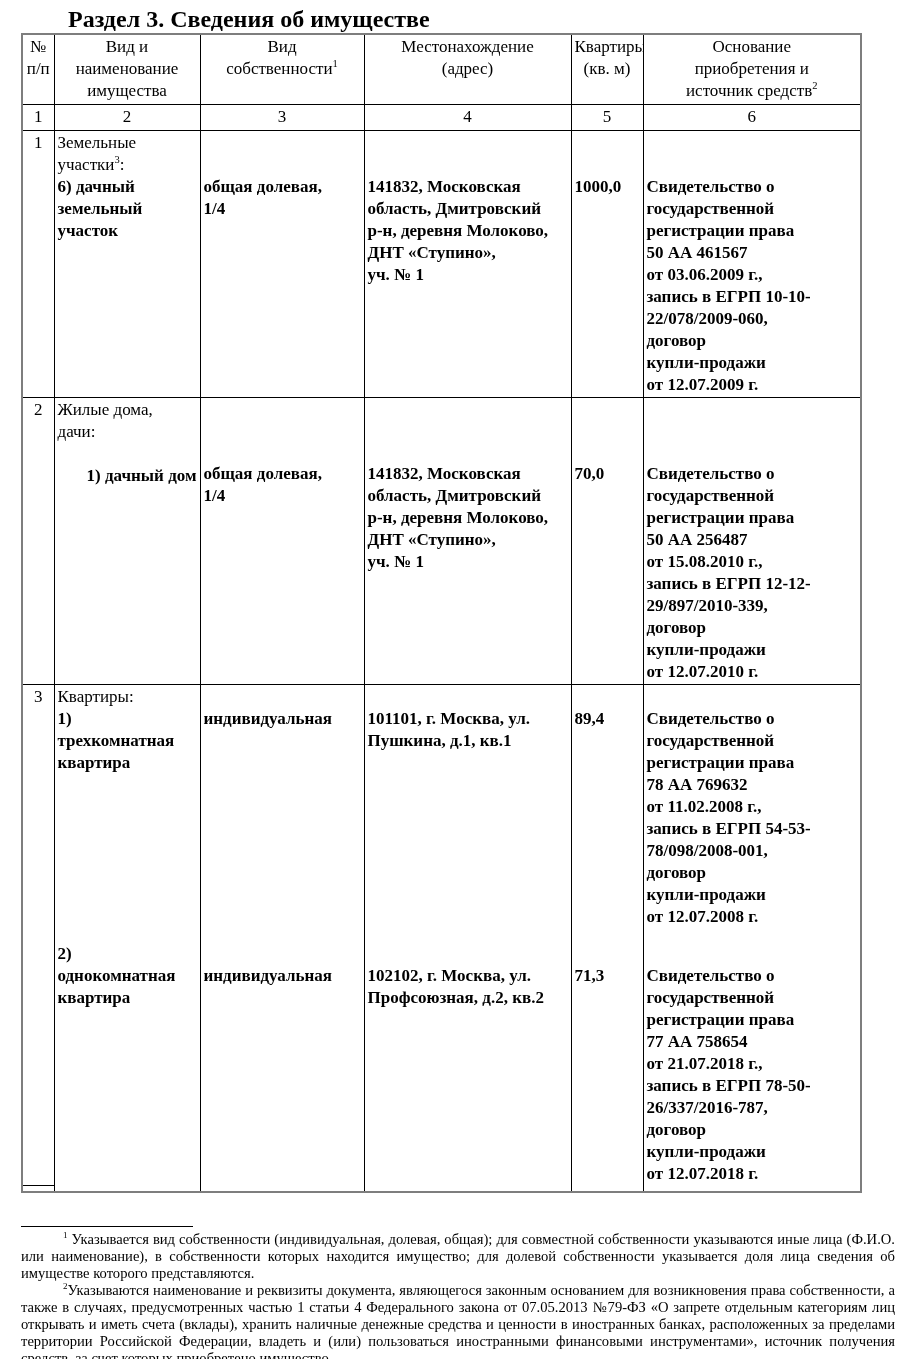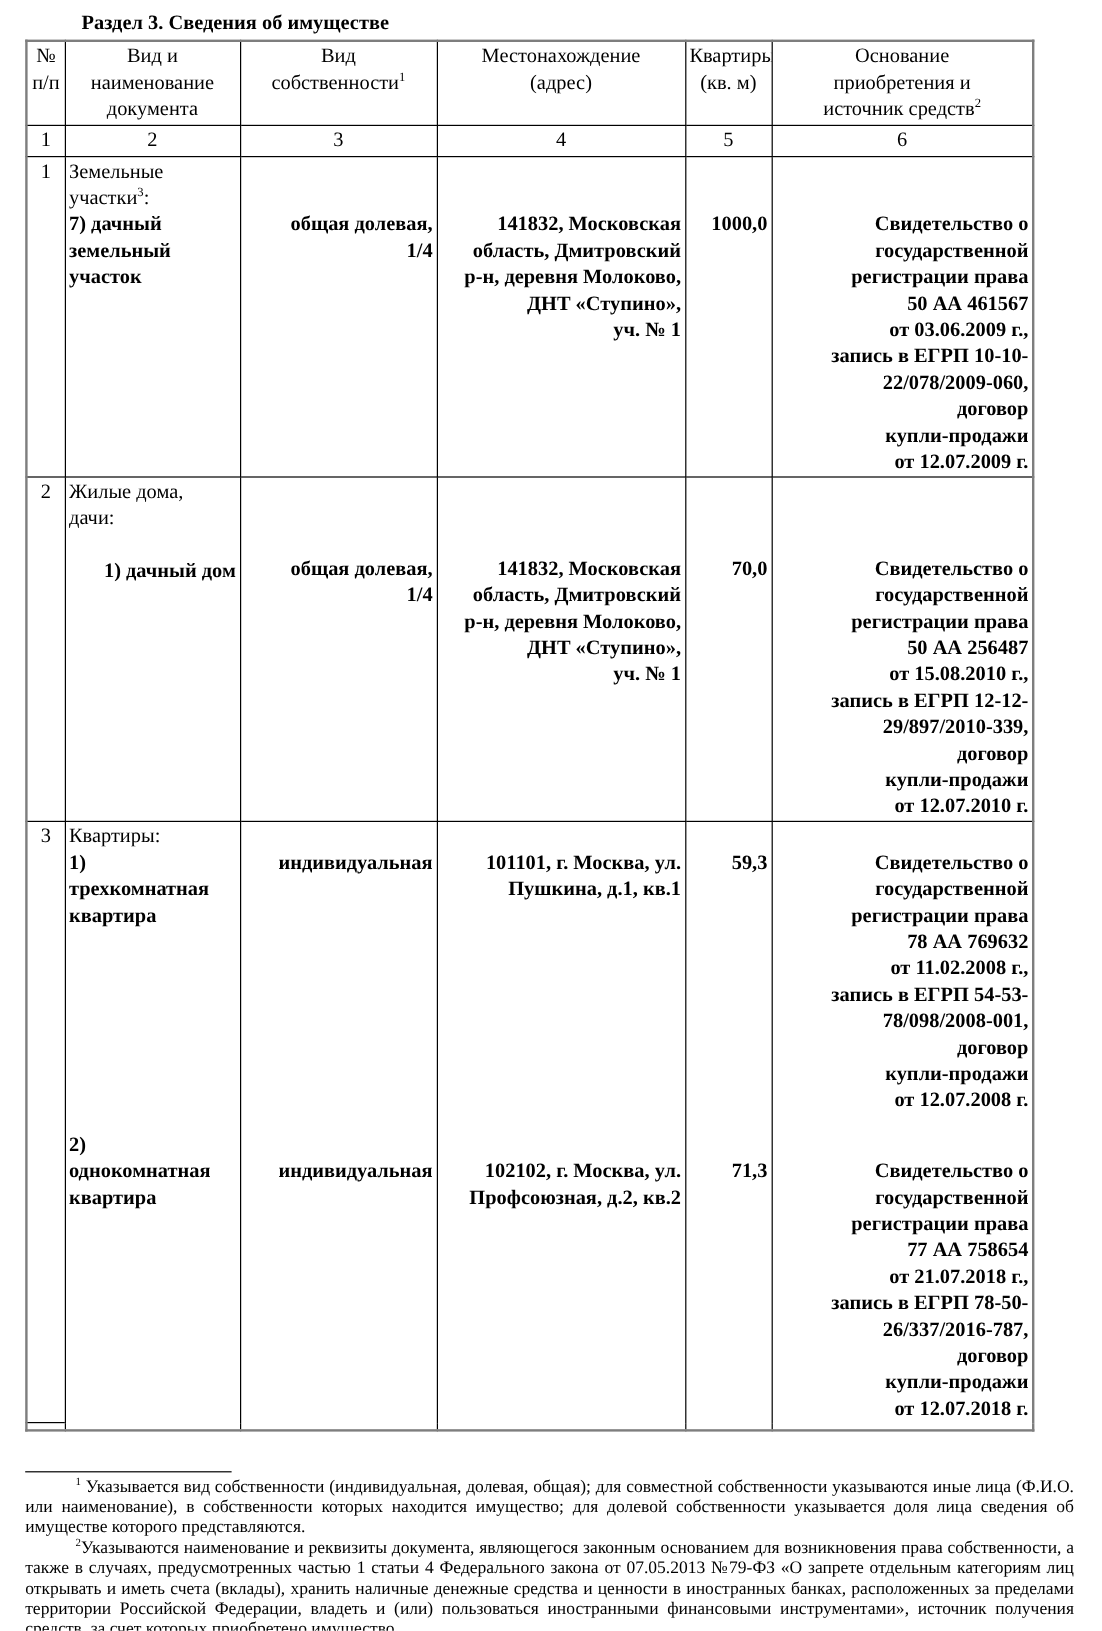--- a/index.html
+++ b/index.html
@@ -7,21 +7,21 @@
     width: 918px; height: 1359px;
     background: #ffffff;
     color: #000;
     font-family: "Liberation Serif", "DejaVu Serif", serif;
     overflow: hidden;
   }
   .doc { padding: 8px 0 0 21px; }
 
   .titles { margin-left: 47px; }
   .title-line {
-    font-size: 17px; line-height: 22px; font-weight: bold;
+    font-size: 24px; line-height: 22px; font-weight: bold;
     white-space: pre;
   }
 
   table.decl {
     border-collapse: collapse;
     table-layout: fixed;
     width: 841px;
     margin-top: 3px;
     border: 2.5px solid #7e7e7e;
   }
@@ -32,21 +32,21 @@
     line-height: 22px;
     padding: 1px 3px;
     overflow: hidden;
   }
   th.hcell { font-weight: normal; text-align: center; white-space: pre-line; padding-top: 2px; }
   td.idx { text-align: center; font-weight: normal; height: 23px; line-height: 20px; padding: 0 3px 1px; }
   td.numcell { text-align: center; font-weight: normal; }
 
   .cat  { font-weight: normal; white-space: pre-line; }
   .item { font-weight: bold;  white-space: pre-line; }
-  .cdata { text-align: right; font-weight: bold; white-space: pre-line; }
+  .cdata { text-align: left; font-weight: bold; white-space: pre-line; }
 
   tr.r1 { height: 256px; }
   tr.r2 { height: 284px; }
   tr.r3 { height: 458px; }
 
   .mt44 { margin-top: 44px; }
   .mt64 { margin-top: 64px; }
   .mt22 { margin-top: 22px; }
   .gap22 { margin-top: 22px; text-align: right; }
   .blkA { height: 257px; }
@@ -96,21 +96,21 @@
         <col style="width:72px">
         <col style="width:218px">
     </colgroup>
 
     <tbody>
         <tr style="height:70px">
       <th class="hcell">№
 п/п</th>
       <th class="hcell">Вид и
 наименование
-документа</th>
+имущества</th>
       <th class="hcell"><span>Вид
 собственности</span><sup>1</sup></th>
       <th class="hcell">Местонахождение
 (адрес)</th>
       <th class="hcell">Квартиры
 (кв. м)</th>
       <th class="hcell"><span>Основание
 приобретения и
 источник средств</span><sup>2</sup></th>
     </tr>
@@ -122,21 +122,21 @@
       <td class="idx">4</td>
       <td class="idx">5</td>
       <td class="idx">6</td>
     </tr>
 
     <tr class="r1">
       <td class="numcell">1</td>
       <td>
         <div class="cat"><span>Земельные
 участки</span><sup>3</sup><span>:</span></div>
-        <div class="item">7) дачный
+        <div class="item">6) дачный
 земельный
 участок</div>
       </td>
       <td>
             <div class="cdata mt44">общая долевая,
 1/4</div>
           </td>
       <td>
             <div class="cdata mt44">141832, Московская
 область, Дмитровский
@@ -218,21 +218,21 @@
       <td>
         <div class="blkA">
               <div class="cdata mt22">101101, г. Москва, ул.
 Пушкина, д.1, кв.1</div>
             </div>
         <div class="cdata">102102, г. Москва, ул.
 Профсоюзная, д.2, кв.2</div>
       </td>
       <td>
         <div class="blkA">
-              <div class="cdata mt22">59,3</div>
+              <div class="cdata mt22">89,4</div>
             </div>
         <div class="cdata">71,3</div>
       </td>
       <td>
         <div class="blkA">
               <div class="cdata mt22">Свидетельство о
 государственной
 регистрации права
 78 АА 769632
 от 11.02.2008 г.,

